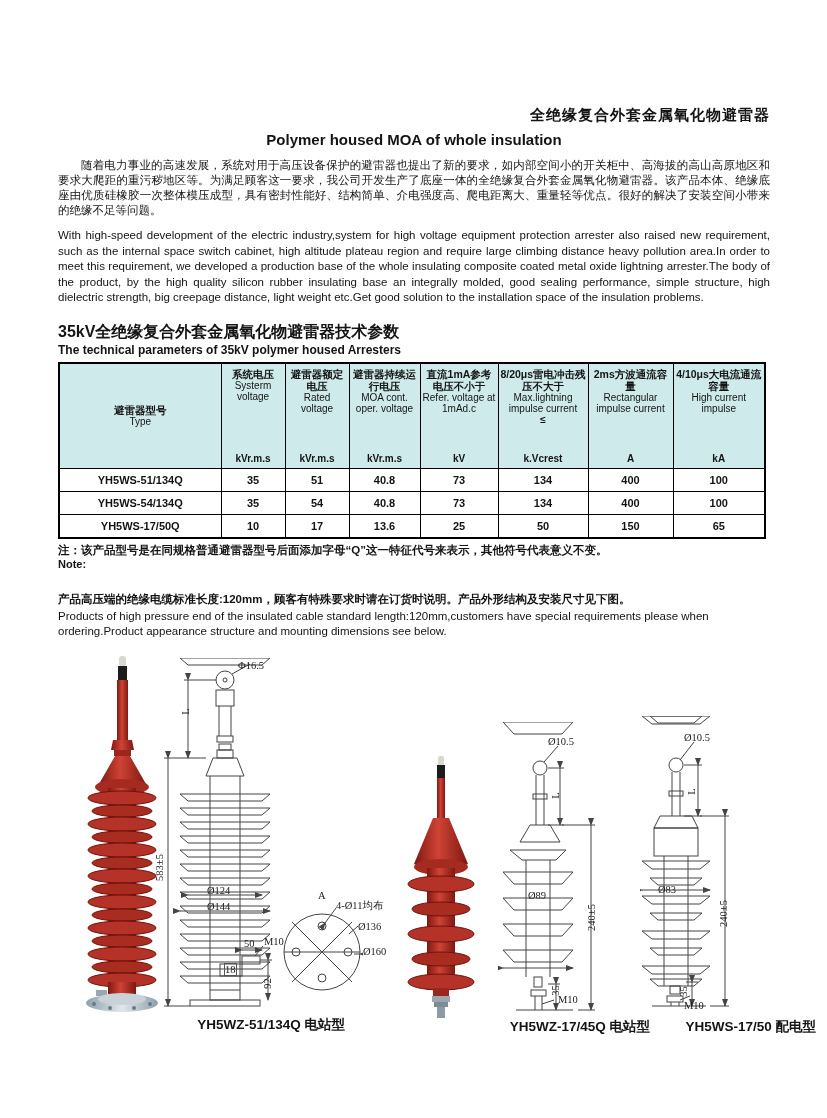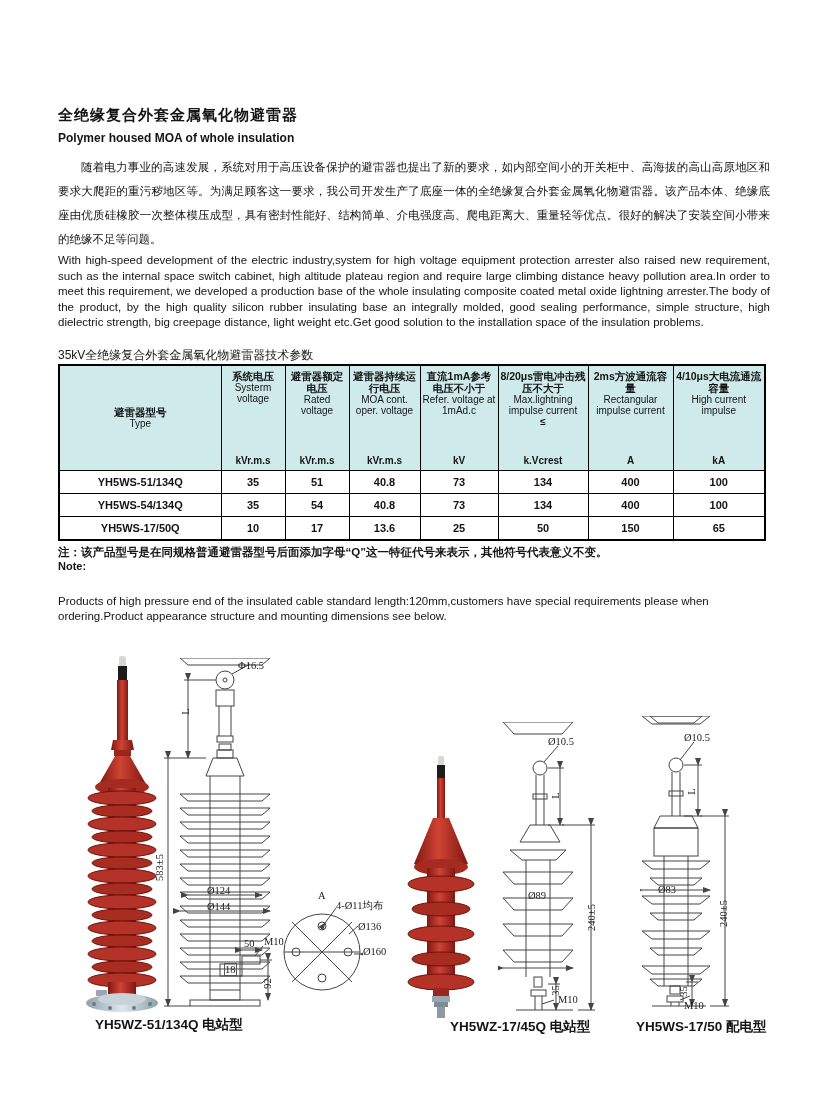--- a/index.html
+++ b/index.html
@@ -1,23 +1,23 @@
 <!DOCTYPE html>
 <html><head>
 <meta charset="utf-8">
 <style>
   html,body{margin:0;padding:0;background:#e8e8e8;}
   .page{position:relative;width:827px;height:1118px;background:#ffffff;margin:0 auto;
         font-family:"Liberation Sans","DejaVu Sans",sans-serif;color:#141414;overflow:hidden;}
   .content{position:absolute;left:58px;top:106px;width:712px;}
-  .title-zh{font-size:15px;font-weight:bold;letter-spacing:1px;margin:0 0 6px 0;}
-  .title-en{font-size:12px;font-weight:bold;margin:0 0 10px 0;}
-  .intro-zh{font-size:11.5px;line-height:24px;text-indent:2em;margin:0 0 2px 0;text-align:justify;}
+  .title-zh{font-size:15px;font-weight:bold;letter-spacing:1px;margin:0 0 6px 0;text-align:right;}
+  .title-en{font-size:15px;font-weight:bold;margin:0 0 10px 0;text-align:center;}
+  .intro-zh{font-size:11.5px;line-height:15px;text-indent:2em;margin:0 0 10px 0;text-align:justify;}
   .intro-en{font-size:11.5px;line-height:15.5px;margin:0 0 16px 0;text-align:justify;}
-  .theading-zh{font-size:12px;font-weight:normal;margin:0;}
+  .theading-zh{font-size:16px;font-weight:bold;margin:0;}
   .theading-en{font-size:12px;font-weight:bold;margin:0 0 5px 0;}
   table.params{width:706px;border-collapse:collapse;border:2px solid #000;table-layout:fixed;}
   table.params th,table.params td{border:1px solid #000;text-align:center;vertical-align:middle;padding:0;}
   table.params thead th{background:#cfeaea;height:104px;}
   .thwrap{display:flex;flex-direction:column;align-items:center;justify-content:flex-start;height:96px;padding:4px 1px;}
   .thwrap.center{justify-content:center;}
   .th-zh{font-size:10.5px;font-weight:bold;line-height:12px;}
   .th-en{font-size:10px;font-weight:normal;line-height:11px;}
   .th-limit{font-size:10px;font-weight:bold;line-height:11px;}
   .th-unit{font-size:10px;font-weight:bold;margin-top:auto;line-height:11px;}
@@ -25,36 +25,37 @@
   .note-zh{font-size:11.5px;font-weight:bold;margin:4px 0 0 0;}
   .note-en{font-size:11px;font-weight:bold;margin:0 0 22px 0;}
   .cable-zh{font-size:11.5px;font-weight:bold;margin:0 0 2px 0;}
   .cable-en{font-size:11.5px;line-height:15.5px;margin:0;}
   .figures{position:absolute;left:0;top:650px;width:659px;height:404px;}
   .figures svg{position:absolute;}
   .dim{position:absolute;font-size:10.5px;font-family:"Liberation Serif","DejaVu Serif",serif;
        color:#222;white-space:nowrap;line-height:11px;}
   .dim.rot{transform:rotate(-90deg);transform-origin:center center;}
   .dim.boxed{border:1px solid #555;padding:0 0;}
-  .fig-caption{position:absolute;font-size:13.5px;font-weight:bold;text-align:left;}
+  .fig-caption{position:absolute;font-size:13.5px;font-weight:bold;text-align:right;}
   .lines{stroke:#444;stroke-width:1;fill:none;}
 </style>
 </head>
 <body>
 
 <div class="page">
   <div class="content">
 
     <p class="title-zh">全绝缘复合外套金属氧化物避雷器</p>
     <p class="title-en">Polymer  housed  MOA of whole insulation</p>
 
     <p class="intro-zh">随着电力事业的高速发展，系统对用于高压设备保护的避雷器也提出了新的要求，如内部空间小的开关柜中、高海拔的高山高原地区和要求大爬距的重污秽地区等。为满足顾客这一要求，我公司开发生产了底座一体的全绝缘复合外套金属氧化物避雷器。该产品本体、绝缘底座由优质硅橡胶一次整体模压成型，具有密封性能好、结构简单、介电强度高、爬电距离大、重量轻等优点。很好的解决了安装空间小带来的绝缘不足等问题。</p>
     <p class="intro-en">With high-speed development of the electric industry,system for high voltage equipment protection arrester also raised new requirement, such as the internal space switch cabinet, high altitude plateau region and require large climbing distance heavy pollution area.In order to meet this requirement, we developed a production base of the whole insulating composite coated metal oxide lightning arrester.The body of the product, by the high quality silicon rubber insulating base an integrally molded, good sealing performance, simple structure, high dielectric strength, big creepage distance, light weight etc.Get good solution to the installation space of the insulation problems.</p>
 
     <p class="theading-zh">35kV全绝缘复合外套金属氧化物避雷器技术参数</p>
+    <p class="theading-en">The technical parameters of 35kV polymer housed Arresters</p>
 
     <table class="params">
       <colgroup>
         <col style="width:162px">
           <col style="width:64px">
           <col style="width:64px">
           <col style="width:71px">
         <col style="width:78px">
           <col style="width:90px">
           <col style="width:85px">
@@ -150,20 +151,21 @@
           <td>50</td>
           <td>150</td>
           <td>65</td>
         </tr>
       </tbody>
     </table>
 
     <p class="note-zh">注：该产品型号是在同规格普通避雷器型号后面添加字母“Q”这一特征代号来表示，其他符号代表意义不变。</p>
     <p class="note-en">Note:</p>
 
+    <p class="cable-zh">产品高压端的绝缘电缆标准长度:120mm，顾客有特殊要求时请在订货时说明。产品外形结构及安装尺寸见下图。</p>
     <p class="cable-en">Products of high pressure end of the insulated cable standard length:120mm,customers have special requirements please when ordering.Product appearance structure and mounting dimensions see below.</p>
   </div>
 
   <div class="figures">
 
     <svg style="left:70px;top:6px" width="105" height="362" viewBox="0 0 105 362">
       <defs>
         <linearGradient id="gr1" x1="0" y1="0" x2="1" y2="0">
           <stop offset="0" stop-color="#7f1812"></stop>
             <stop offset="0.45" stop-color="#cf4335"></stop>

